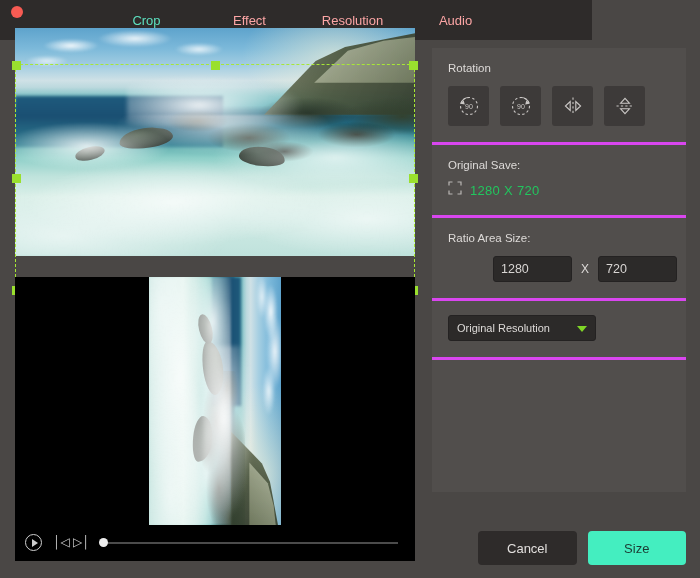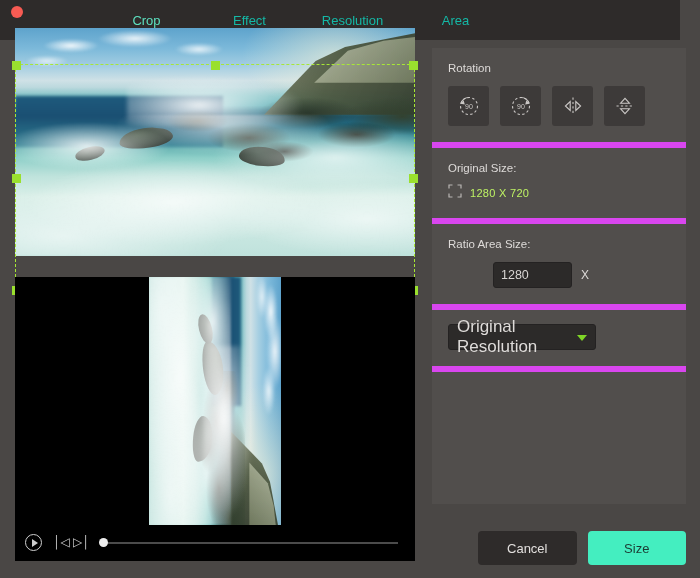--- a/index.html
+++ b/index.html
@@ -12,42 +12,42 @@
 
   #app {
     position: relative;
     width: 700px; height: 578px;
     background: #4a4745;
   }
 
   
   .titlebar {
     position: absolute; left: 0; top: 0;
-    width: 680px; height: 40px;
+    width: 592px; height: 40px;
     background: #2e2b2a;
   }
   .close-dot {
     position: absolute; left: 11px; top: 6px;
     width: 12px; height: 12px; border-radius: 50%;
     background: #f75b53;
   }
   .tabs {
     position: absolute; left: 95px; top: 0;
     height: 40px;
     display: flex;
     align-items: center;
   }
   .tab {
     width: 103px;
     height: 40px;
     display: flex;
     align-items: center;
     justify-content: center;
     font-size: 13px;
-    color: #14b8a6;
+    color: #fca5a5;
     position: relative;
     cursor: default;
   }
   .tab.active { color: #5ce0bf; }
   .tab.active::after {
     content: "";
     position: absolute;
     left: 6px; right: 6px; bottom: 0;
     height: 2px;
     background: #5ce0bf;
@@ -268,21 +268,21 @@
   }
 
   
   .right-col {
     position: absolute;
     left: 432px; top: 48px;
     width: 254px; height: 476px;
   }
   .card {
     background: #514e4c;
-    border-bottom: 6px solid #d946ef;
+    border-bottom: 3px solid #d946ef;
     padding: 14px 16px 16px 16px;
   }
   .card:last-of-type { border-bottom: none; }
   .card-title {
     font-size: 11.5px;
     color: #dedbd9;
     margin-bottom: 12px;
   }
   .rot-row { display: flex; gap: 11px; }
   .rot-btn {
@@ -291,21 +291,21 @@
     border-radius: 3px;
     display: flex; align-items: center; justify-content: center;
     cursor: default;
   }
   .rot-btn svg { display: block; }
 
   .size-row {
     display: flex; align-items: center; gap: 8px;
     margin-top: -2px;
   }
-  .size-val { font-size: 11px; color: #bef264; letter-spacing: .3px; }
+  .size-val { font-size: 13px; color: #22c55e; letter-spacing: .3px; }
 
   .field-row { display: flex; align-items: center; padding-left: 45px; }
   .num-input {
     width: 79px; height: 26px;
     background: #2c2a29;
     border: 1px solid #242222;
     border-radius: 3px;
     color: #d8d5d3;
     font-family: "Liberation Sans", sans-serif;
     font-size: 12.5px;
@@ -317,21 +317,21 @@
   .select-wrap {
     position: relative;
     width: 148px; height: 26px;
     background: #2c2a29;
     border: 1px solid #242222;
     border-radius: 3px;
     display: flex; align-items: center;
     padding: 0 8px;
     cursor: default;
   }
-  .select-val { font-size: 17px; color: #dedbd9; }
+  .select-val { font-size: 11px; color: #dedbd9; }
   .select-caret {
     position: absolute; right: 8px; top: 10px;
     width: 0; height: 0;
     border-left: 5px solid transparent;
     border-right: 5px solid transparent;
     border-top: 6px solid #7fd627;
   }
 
   .filler { background: #514e4c; }
 
@@ -364,21 +364,21 @@
       <div class="tab active">
         <span>Crop</span>
       </div>
       <div class="tab">
         <span>Effect</span>
       </div>
       <div class="tab">
         <span>Resolution</span>
       </div>
       <div class="tab">
-        <span>Area</span>
+        <span>Audio</span>
       </div>
     </div>
   </div>
 
   <div class="left-col">
     <div class="section-label" id="lbl-original">Original Preview</div>
     <div class="section-label" id="lbl-output">Output Preview</div>
   </div>
 
   <div class="orig-stage">
@@ -479,39 +479,40 @@
               <path d="M7.6 9.2 L16.4 9.2 L12 4.4 Z" stroke="#cbc8c6" stroke-width="1.1" fill="none"></path>
               <path d="M7.6 14.8 L16.4 14.8 L12 19.6 Z" stroke="#cbc8c6" stroke-width="1.1" fill="none"></path>
             </svg>
           </span>
         </div>
 
       </div>
     </div>
 
     <div class="card">
-      <div class="card-title">Original Size:</div>
+      <div class="card-title">Original Save:</div>
       <div class="size-row">
         <span>
           <svg width="14" height="14" viewBox="0 0 14 14" fill="none">
             <path d="M1 4.5 L1 1 L4.5 1" stroke="#b9b6b4" stroke-width="1.2"></path>
             <path d="M9.5 1 L13 1 L13 4.5" stroke="#b9b6b4" stroke-width="1.2"></path>
             <path d="M13 9.5 L13 13 L9.5 13" stroke="#b9b6b4" stroke-width="1.2"></path>
             <path d="M4.5 13 L1 13 L1 9.5" stroke="#b9b6b4" stroke-width="1.2"></path>
           </svg>
         </span>
         <span class="size-val">1280 X 720</span>
       </div>
     </div>
 
     <div class="card">
       <div class="card-title">Ratio Area Size:</div>
       <div class="field-row">
         <input class="num-input" type="text" value="1280" style="">
         <span class="x-sep">X</span>
+        <input class="num-input" type="text" value="720" style="">
       </div>
     </div>
 
     <div class="card">
       <div class="select-wrap">
         <span class="select-val">Original Resolution</span>
         <span class="select-caret"></span>
       </div>
     </div>
 

